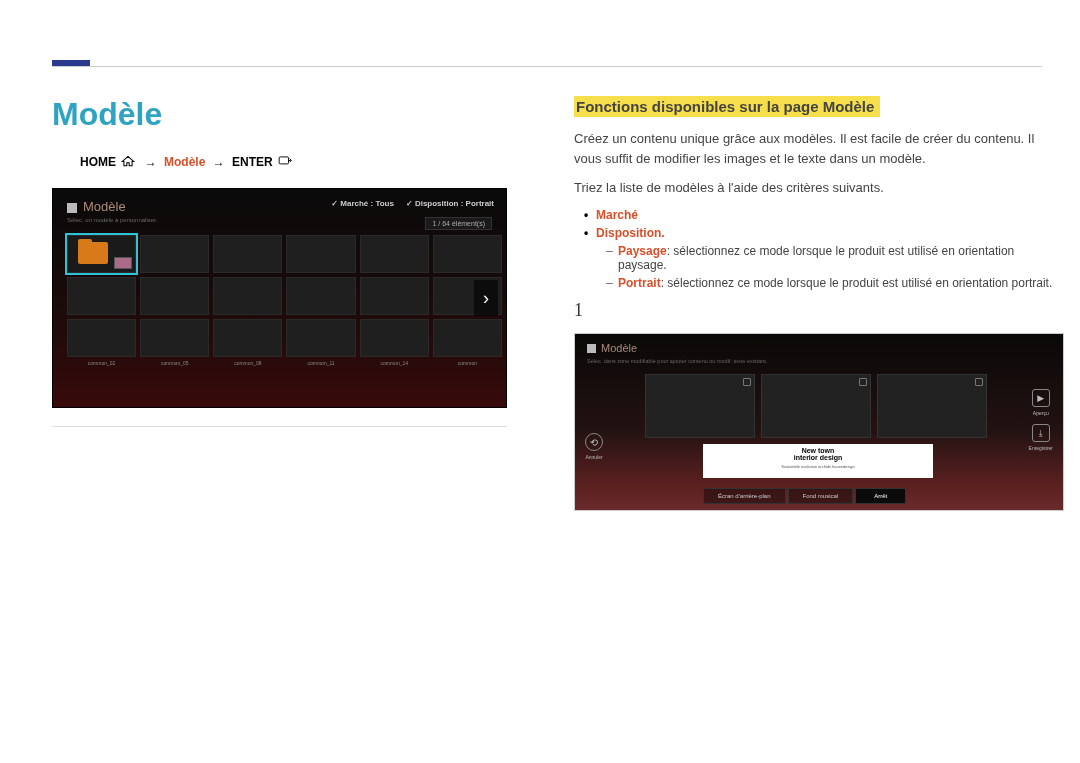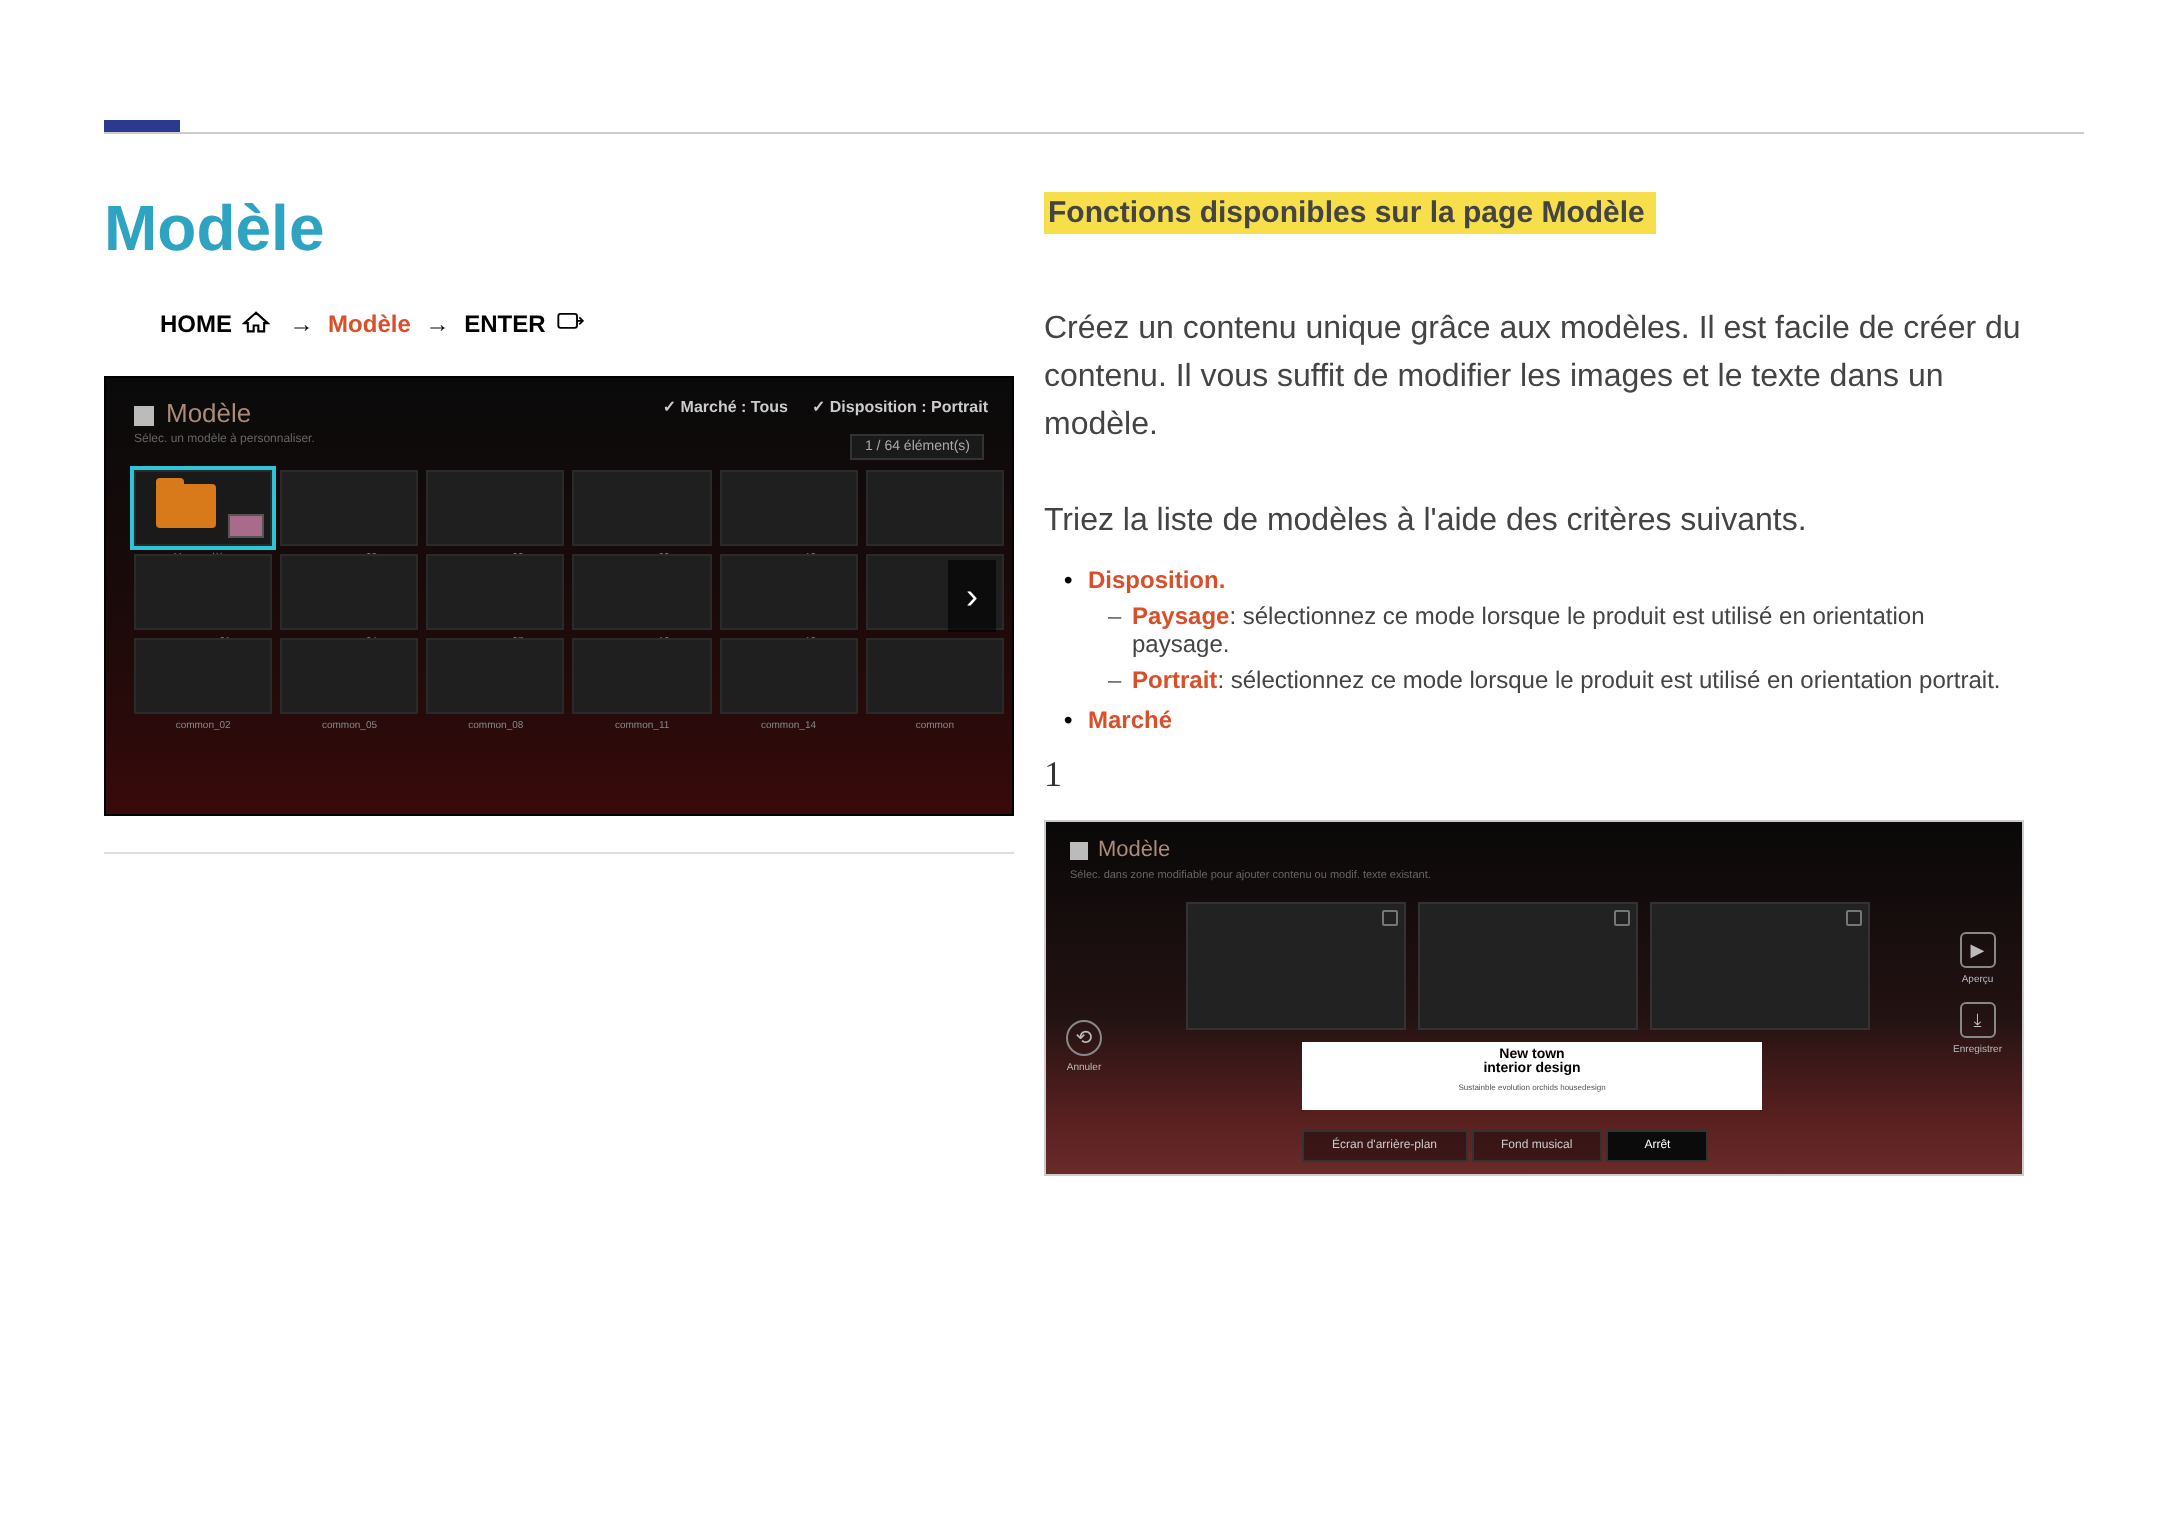--- a/index.html
+++ b/index.html
@@ -28,21 +28,21 @@
       background: #ccc;
     }
     .left-col {
       position: absolute;
       left: 52px;
       top: 96px;
       width: 455px;
     }
     .right-col {
       position: absolute;
-      left: 522px;
+      left: 574px;
       top: 96px;
       width: 490px;
     }
     .h1-title {
       font-size: 32px;
       color: #2ea3c2;
       font-weight: 600;
       margin-bottom: 22px;
     }
     .breadcrumb {
@@ -200,25 +200,24 @@
     .section-title {
       font-size: 15px;
       font-weight: 600;
       color: #444;
       background: #f6df4a;
       display: inline-block;
       padding: 2px 6px 2px 2px;
       margin-bottom: 12px;
     }
     .body-text {
-      font-size: 16px;
+      font-size: 13px;
       color: #444;
       line-height: 1.5;
       margin-bottom: 10px;
-      margin-top: 24px;
     }
     ul.opts {
       list-style: none;
       margin: 6px 0 10px 10px;
     }
     ul.opts > li {
       font-size: 12px;
       color: #d94f2a;
       font-weight: 700;
       margin-bottom: 4px;
@@ -480,28 +479,28 @@
 
   <div class="divider"></div>
 </div>
 
 <div class="right-col">
   <div class="section-title">Fonctions disponibles sur la page Modèle</div>
   <p class="body-text">Créez un contenu unique grâce aux modèles. Il est facile de créer du contenu. Il vous suffit de modifier les images et le texte dans un modèle.</p>
   <p class="body-text">Triez la liste de modèles à l'aide des critères suivants.</p>
 
   <ul class="opts">
+    <li>Marché</li>
     <li>
       <span>Disposition.</span>
       <ul class="sub">
         <li><span class="term">Paysage</span><span>: sélectionnez ce mode lorsque le produit est utilisé en orientation paysage.</span></li>
         <li><span class="term">Portrait</span><span>: sélectionnez ce mode lorsque le produit est utilisé en orientation portrait.</span></li>
       </ul>
     </li>
-    <li>Marché</li>
   </ul>
 
   <div class="step-row">
     <div class="step-num">1</div>
   </div>
 
   <div class="editor-shot">
     <div class="editor-title">
       <span class="editor-sq"></span><span>Modèle</span>
     </div>

